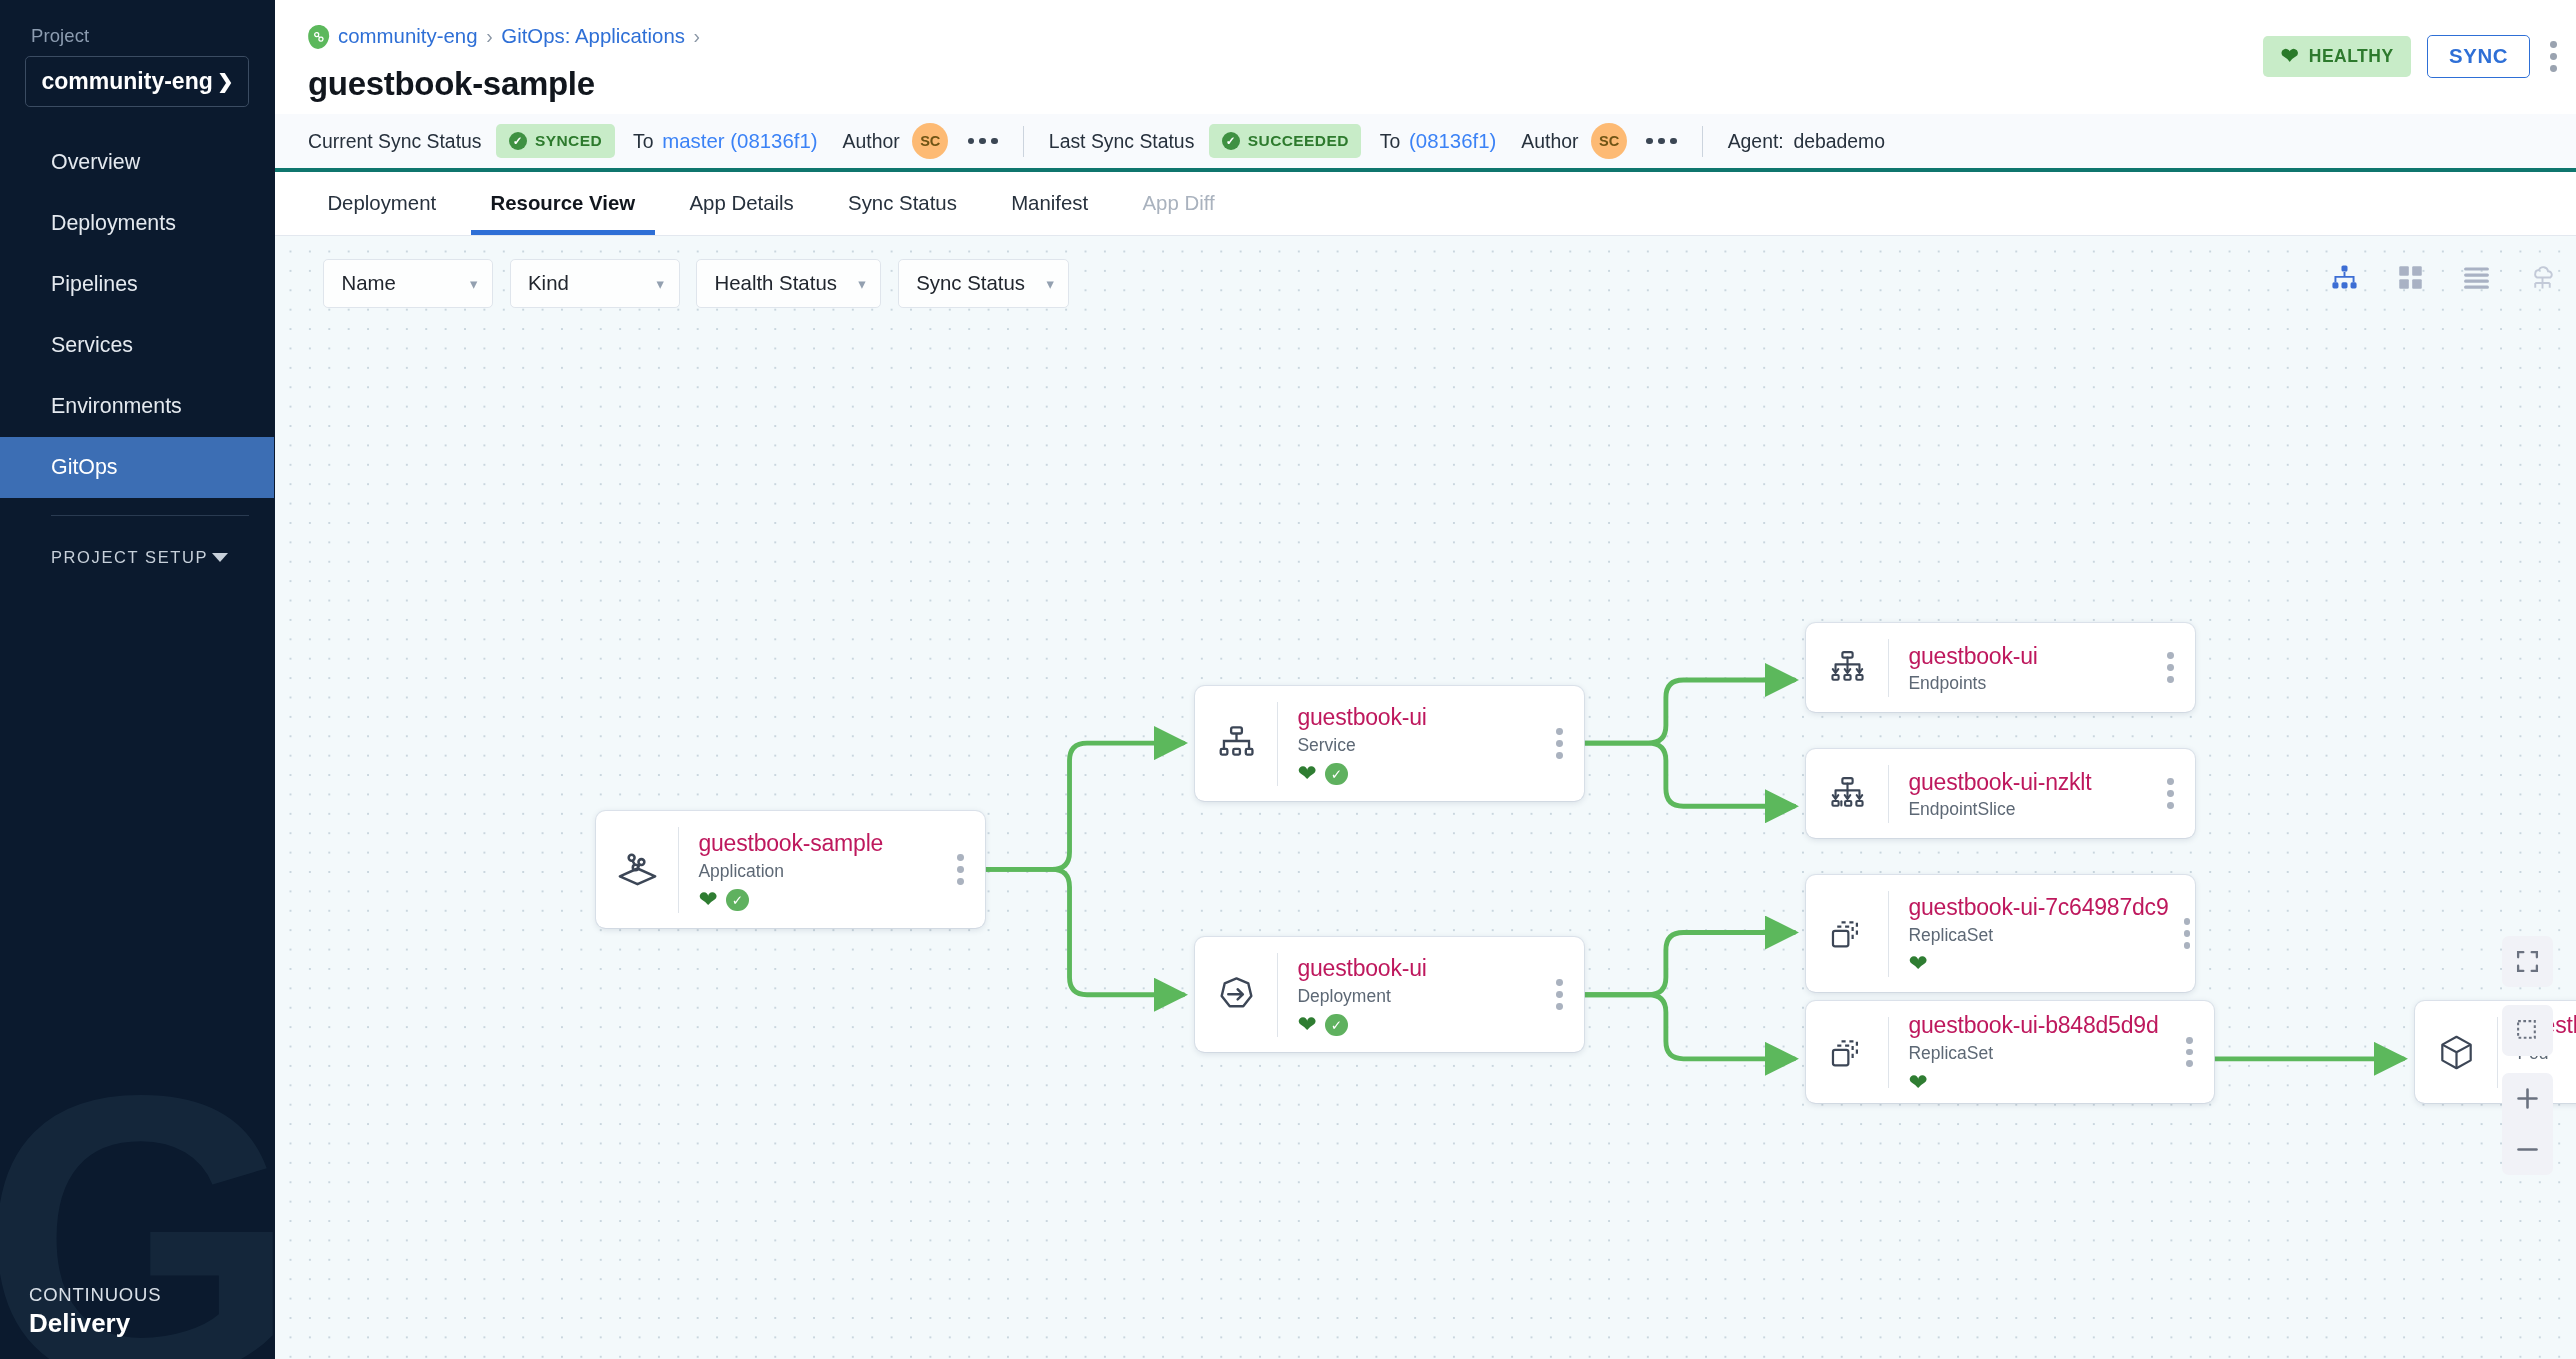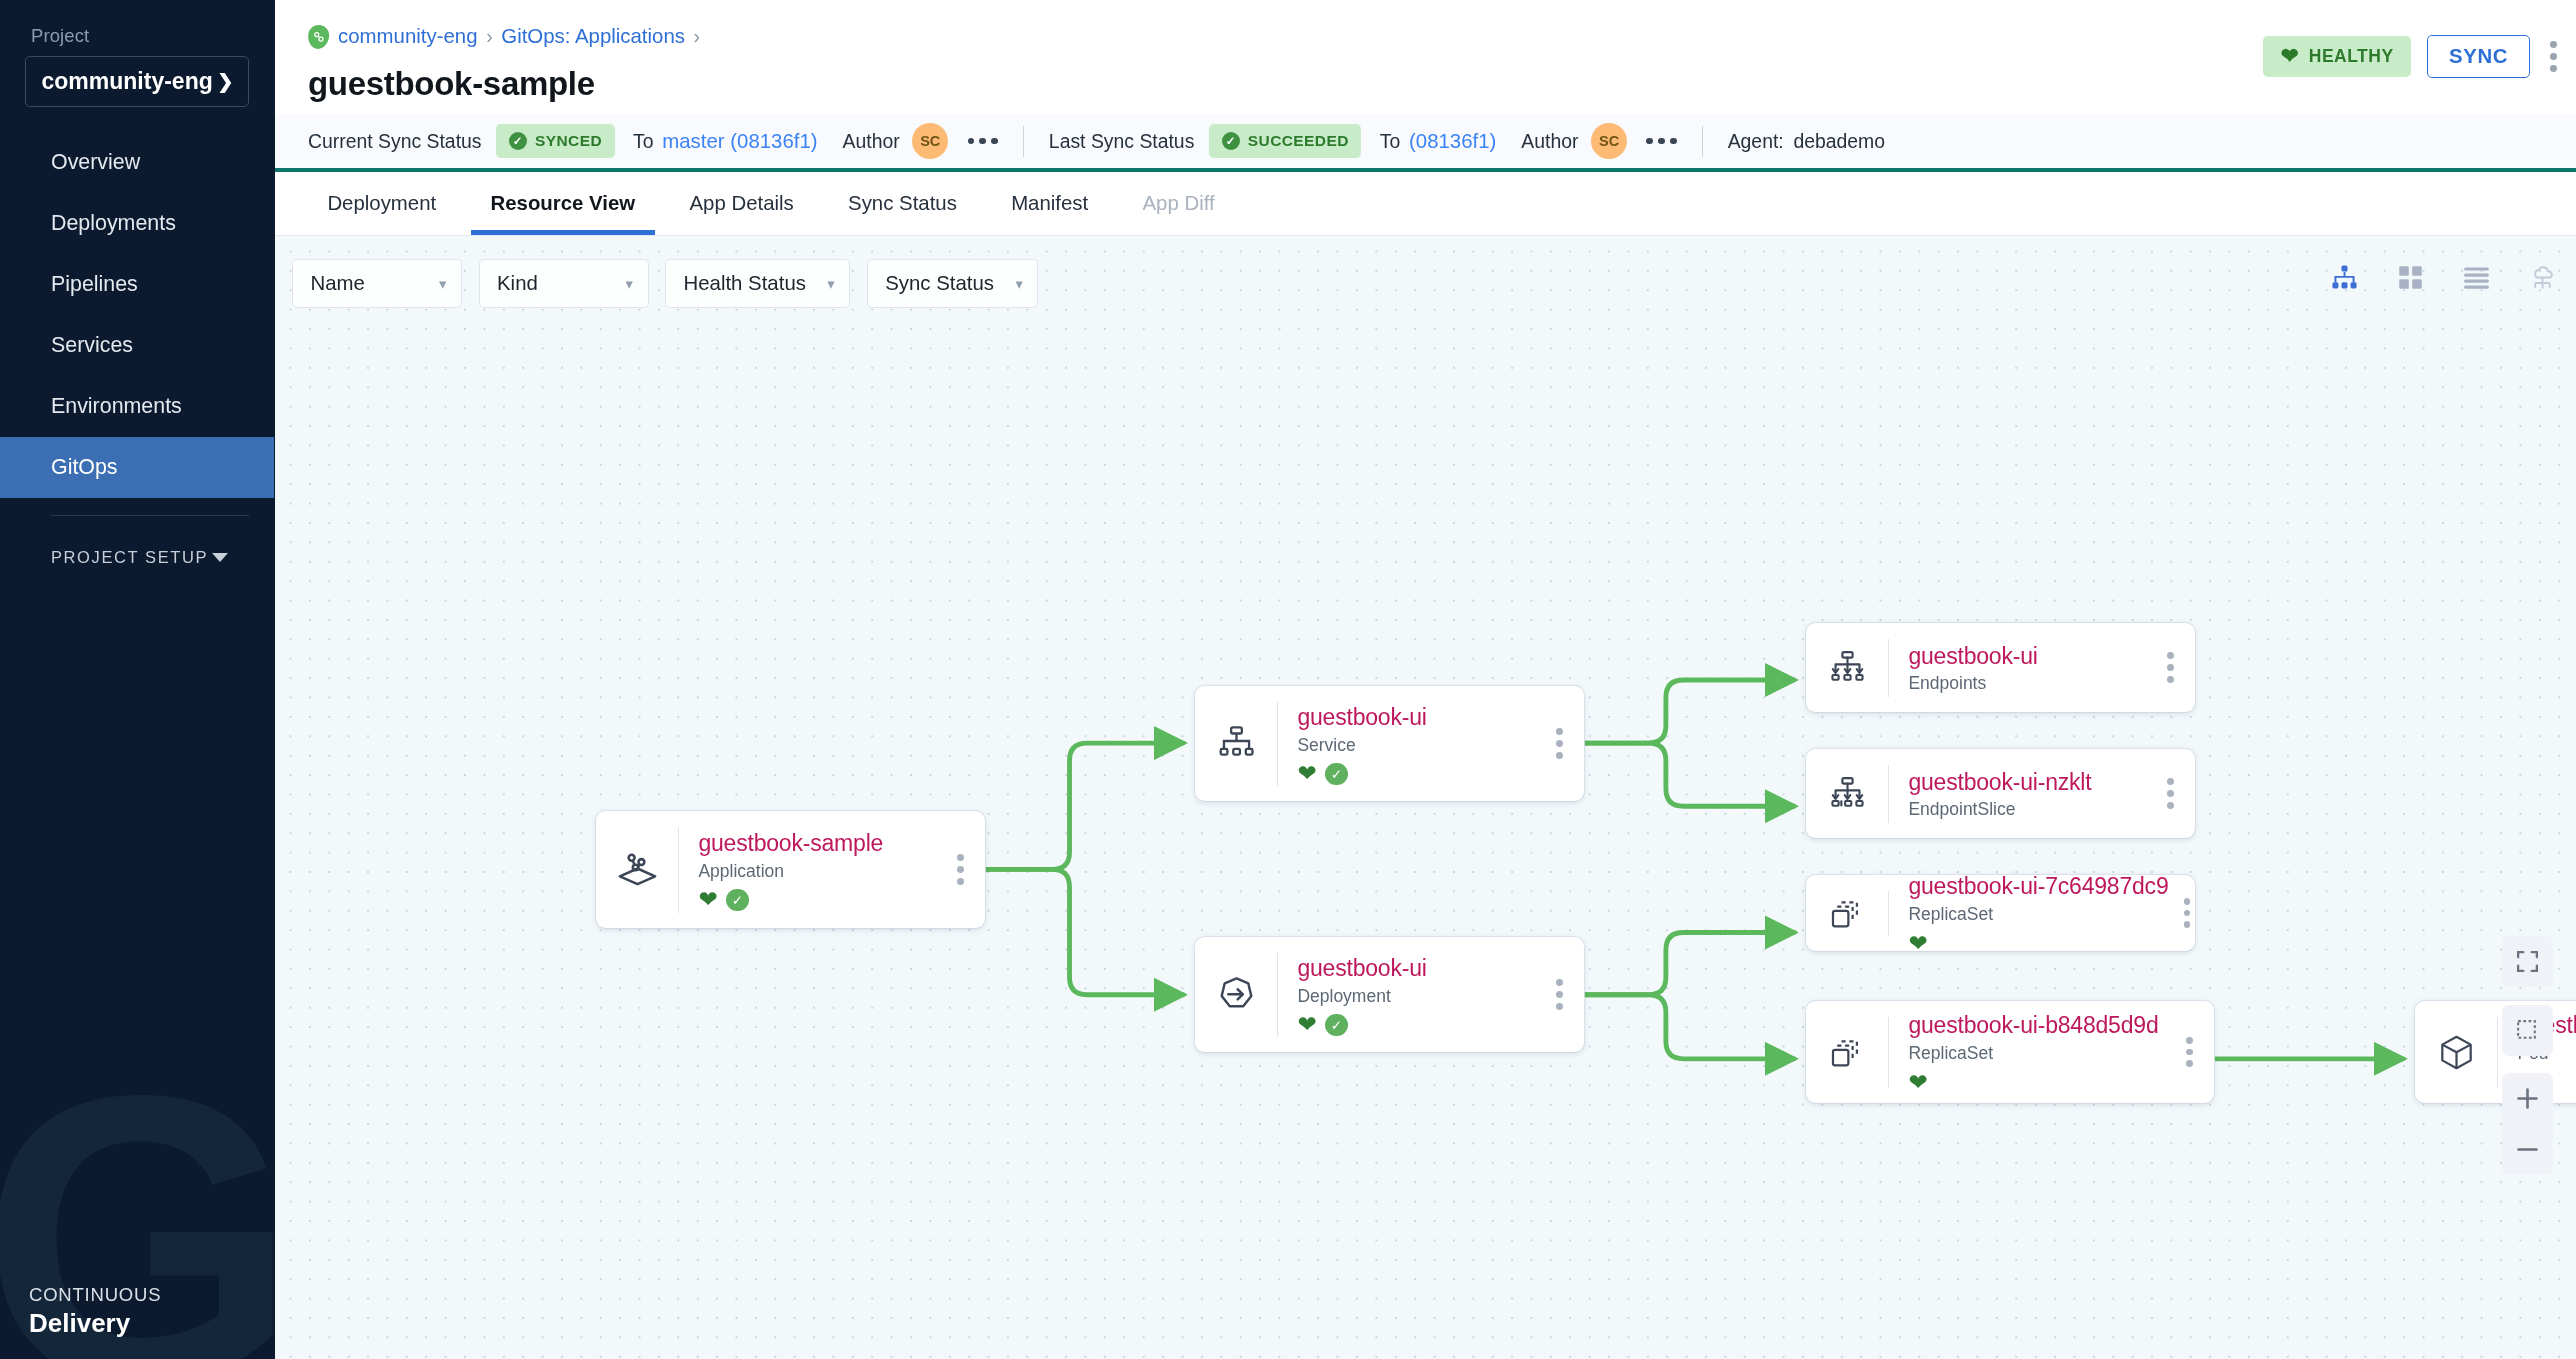--- a/index.html
+++ b/index.html
@@ -149,21 +149,21 @@
 
   
   .canvas {
     flex: 1 1 auto; position: relative; overflow: hidden;
     background-color: #f3f9fb;
     background-image: radial-gradient(#c9d6de 1.3px, transparent 1.4px);
     background-size: 19.4px 19.4px;
     background-position: 5.8px 5.8px;
   }
   .filters {
-    position: absolute; left: 17px; top: 23px; display: flex; gap: 16.5px; z-index: 5;
+    position: absolute; left: 48px; top: 23px; display: flex; gap: 16.5px; z-index: 5;
   }
   .filter {
     height: 49px; min-width: 170px; background: #fdfefe; border: 1px solid #dfe5ec; border-radius: 4.9px;
     display: flex; align-items: center; justify-content: space-between;
     padding: 0 14.6px 0 17.5px; font-size: 20.4px; color: #21262e; cursor: pointer;
   }
   .filter .cd { color: #93a0b0; font-size: 14.6px; margin-left: 21.4px; }
 
   .viewtoggle {
     position: absolute; right: 17.5px; top: 25px; display: flex; align-items: center; gap: 33px; z-index: 5;
@@ -548,21 +548,21 @@
         </div>
         <div class="node-menu">
             <span class="vdots">
               <i></i>
               <i></i>
               <i></i>
             </span>
           </div>
       </div>
 
-      <div class="node" style="left:1531px; top:639px; width:389px; height:76px;">
+      <div class="node" style="left:1531px; top:639px; width:389px; height:117px;">
         <div class="node-icon">
           <svg width="41" height="41" viewBox="0 0 24 24" fill="none" stroke="#3c4656" stroke-width="1.3">
             <path d="M8.5 5.5 h9 v9" stroke-dasharray="2.4 2.2"></path>
             <path d="M6 8 h9 v9" stroke-dasharray="2.4 2.2"></path>
             <rect x="3.5" y="10.5" width="9" height="9" rx="1.2"></rect>
           </svg>
         </div>
         <div class="node-divider"></div>
         <div class="node-body">
           <div class="node-title">guestbook-ui-7c64987dc9</div>

